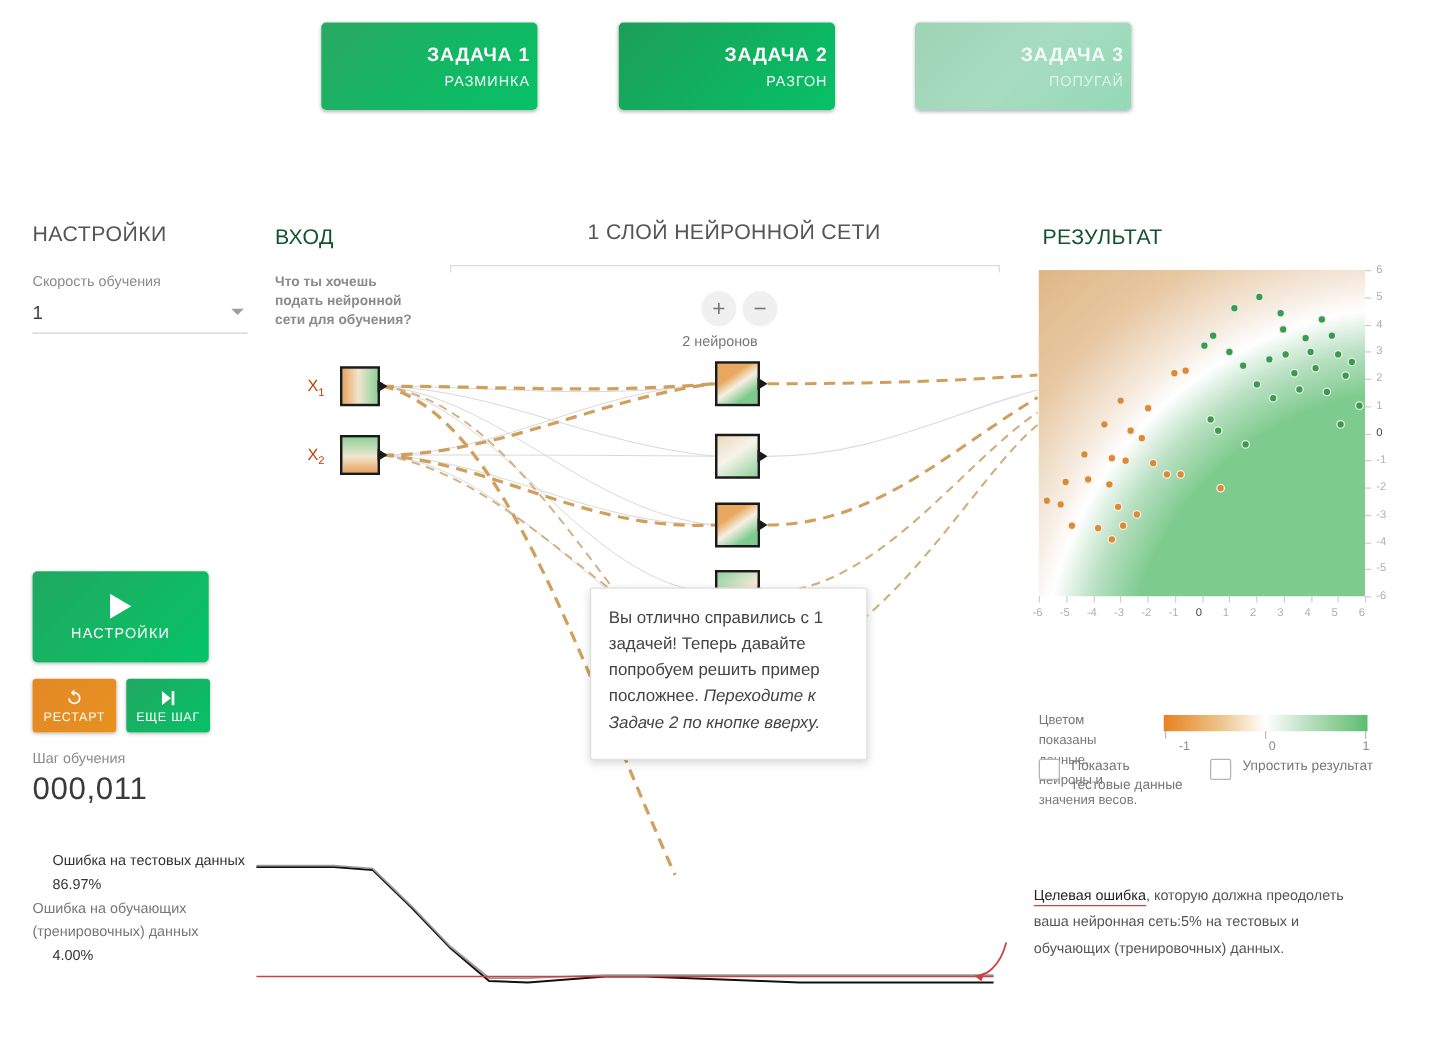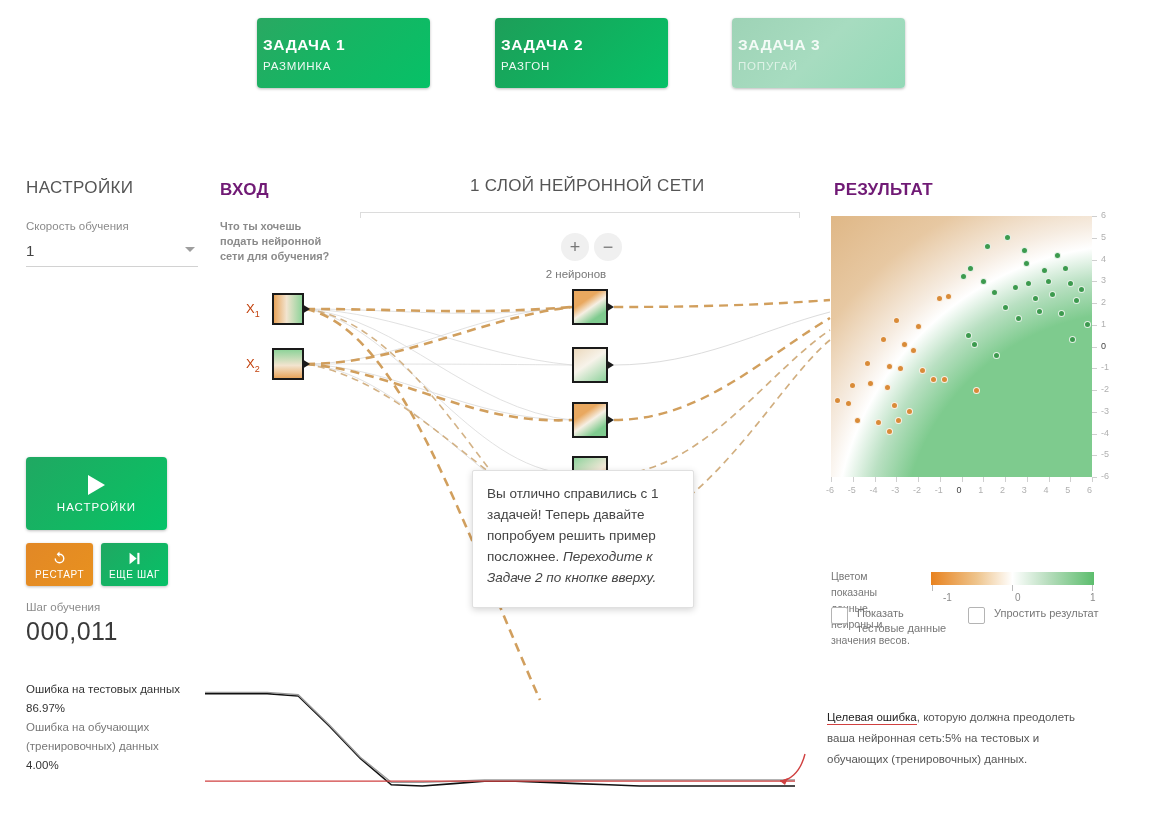--- a/index.html
+++ b/index.html
@@ -10,33 +10,33 @@
     color:#333;
   }
   .abs{position:absolute;}
 
   
   #task-bar{position:absolute;left:0;top:18px;width:1163px;height:72px;}
   .task-btn{
     position:absolute;top:0;width:173px;height:70px;border:0;border-radius:4px;
     color:#fff;cursor:pointer;text-align:center;
     box-shadow:0 1px 3px rgba(0,0,0,.28);
-    display:flex;flex-direction:column;align-items:flex-start;justify-content:center;
+    display:flex;flex-direction:column;align-items:flex-end;justify-content:center;
     font-family:"Liberation Sans",sans-serif;
   }
   .task-btn .t1{font-size:15.5px;font-weight:bold;letter-spacing:.6px;line-height:20px;}
   .task-btn .t2{font-size:11.5px;letter-spacing:.8px;margin-top:5px;opacity:.93;}
   #task-1{left:257px;background:linear-gradient(135deg,#2aa862 0%,#16b563 45%,#06c167 100%);}
   #task-2{left:495px;background:linear-gradient(135deg,#1e9e59 0%,#12ae5e 45%,#06c167 100%);}
   #task-3{left:732px;background:linear-gradient(135deg,#9ed3b6 0%,#a7dcc0 50%,#93d9b7 100%);}
   #task-3 .t1{color:#f4fbf7;}
   #task-3 .t2{color:#e3f4ea;}
 
   
-  .col-head{font-size:17px;color:#701a75;letter-spacing:.3px;font-weight:700;}
+  .col-head{font-size:17px;color:#14532d;letter-spacing:.3px;font-weight:400;}
 
   
   #settings{position:absolute;left:26px;top:178px;width:172px;}
   #settings .sect-title{font-size:17px;color:#555;letter-spacing:.4px;}
   .field{margin-top:22px;}
   .field-label{font-size:11.5px;color:#8b8b8b;margin-bottom:8px;}
   .select{
     position:relative;border-bottom:1px solid #d2d2d2;padding:2px 0 7px 0;
     font-size:15px;color:#444;cursor:pointer;
   }
@@ -63,21 +63,21 @@
     color:#fff;cursor:pointer;box-shadow:0 1px 3px rgba(0,0,0,.25);
     display:flex;flex-direction:column;align-items:center;justify-content:center;
   }
   .small-btn .lbl{font-size:10px;letter-spacing:.6px;margin-top:2px;}
   #restart-btn{left:26px;background:linear-gradient(135deg,#e28826 0%,#e8911f 100%);}
   #step-btn{left:101px;background:linear-gradient(135deg,#20a862 0%,#06c167 100%);}
   #step-counter-label{position:absolute;left:26px;top:601px;font-size:11.5px;color:#8b8b8b;}
   #step-counter{position:absolute;left:26px;top:617px;font-size:25px;color:#3a3a3a;letter-spacing:.5px;}
   #errors{position:absolute;left:26px;top:680px;width:175px;font-size:11.5px;line-height:19px;}
   #errors .lbl{color:#777;}
-  #errors .val{color:#333;}
+  #errors .val{color:#333;margin-left:16px;}
 
   
   #input-head{position:absolute;left:220px;top:180px;}
   #input-desc{position:absolute;left:220px;top:219px;width:110px;font-size:11px;color:#8b8b8b;line-height:15px;font-weight:bold;}
   #layer-head{position:absolute;left:470px;top:176px;font-size:17px;color:#555;letter-spacing:.3px;}
   #layer-rule{position:absolute;left:360px;top:212px;width:440px;height:1px;background:#dcdcdc;}
   #layer-rule:before,#layer-rule:after{content:"";position:absolute;top:0;width:1px;height:6px;background:#dcdcdc;}
   #layer-rule:before{left:0;}
   #layer-rule:after{right:0;}
   .round-btn{

